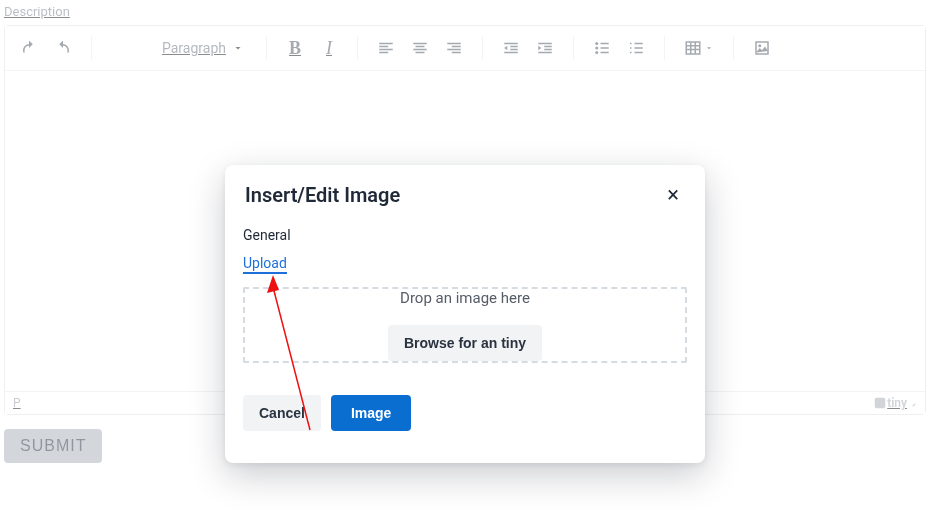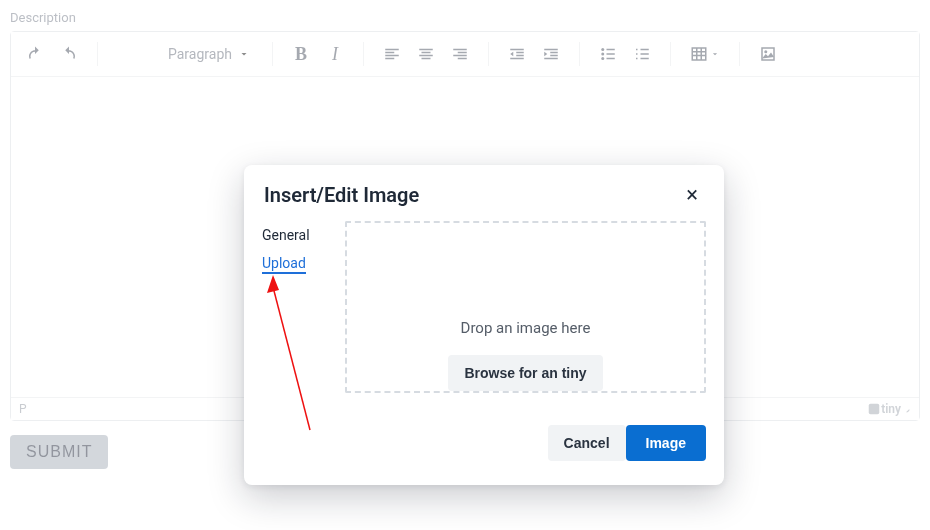--- a/index.html
+++ b/index.html
@@ -5,22 +5,23 @@
     * { box-sizing: border-box; margin: 0; padding: 0; }
     body {
       font-family: -apple-system, BlinkMacSystemFont, "Segoe UI", Roboto, sans-serif;
       background: #fff;
       width: 930px;
       height: 530px;
       position: relative;
       overflow: hidden;
     }
     .page {
-      padding: 10px;
+      padding: 4px;
       opacity: 0.45;
+      text-decoration: underline;
     }
     .field-label {
       font-size: 13px;
       color: #6b7280;
       margin-bottom: 6px;
     }
     .editor-box {
       border: 1px solid #d9dde2;
       border-radius: 4px;
       background: #fff;
@@ -100,21 +101,20 @@
     
     .dialog {
       position: absolute;
       left: 225px;
       top: 165px;
       width: 480px;
       background: #fff;
       border-radius: 8px;
       box-shadow: 0 12px 36px rgba(20,25,40,.22), 0 2px 6px rgba(20,25,40,.08);
       z-index: 10;
-      margin-left: 19px;
     }
     .dialog-header {
       display: flex;
       align-items: center;
       justify-content: space-between;
       padding: 18px 20px 14px;
     }
     .dialog-title {
       font-size: 20px;
       font-weight: 600;
@@ -128,20 +128,21 @@
       justify-content: center;
       color: #1f2937;
       cursor: pointer;
       font-size: 22px;
       line-height: 1;
     }
     .dialog-body {
       display: flex;
       gap: 13px;
       padding: 0 18px 18px;
+      flex-direction: column;
     }
     .dialog-tabs {
       display: flex;
       flex-direction: column;
       gap: 12px;
       min-width: 70px;
       font-size: 14px;
       padding-top: 6px;
     }
     .tab {
@@ -174,22 +175,23 @@
       border: none;
       color: #2a3340;
       font-weight: 600;
       font-size: 14px;
       padding: 10px 16px;
       border-radius: 4px;
       cursor: pointer;
     }
     .dialog-footer {
       display: flex;
-      justify-content: flex-end;
-      padding: 14px 18px 24px;
+      justify-content: flex-start;
+      gap: 10px;
+      padding: 14px 18px 32px;
     }
     .btn-secondary {
       background: #f1f3f5;
       border: none;
       color: #2a3340;
       font-weight: 600;
       font-size: 14px;
       padding: 10px 16px;
       border-radius: 4px;
       cursor: pointer;

